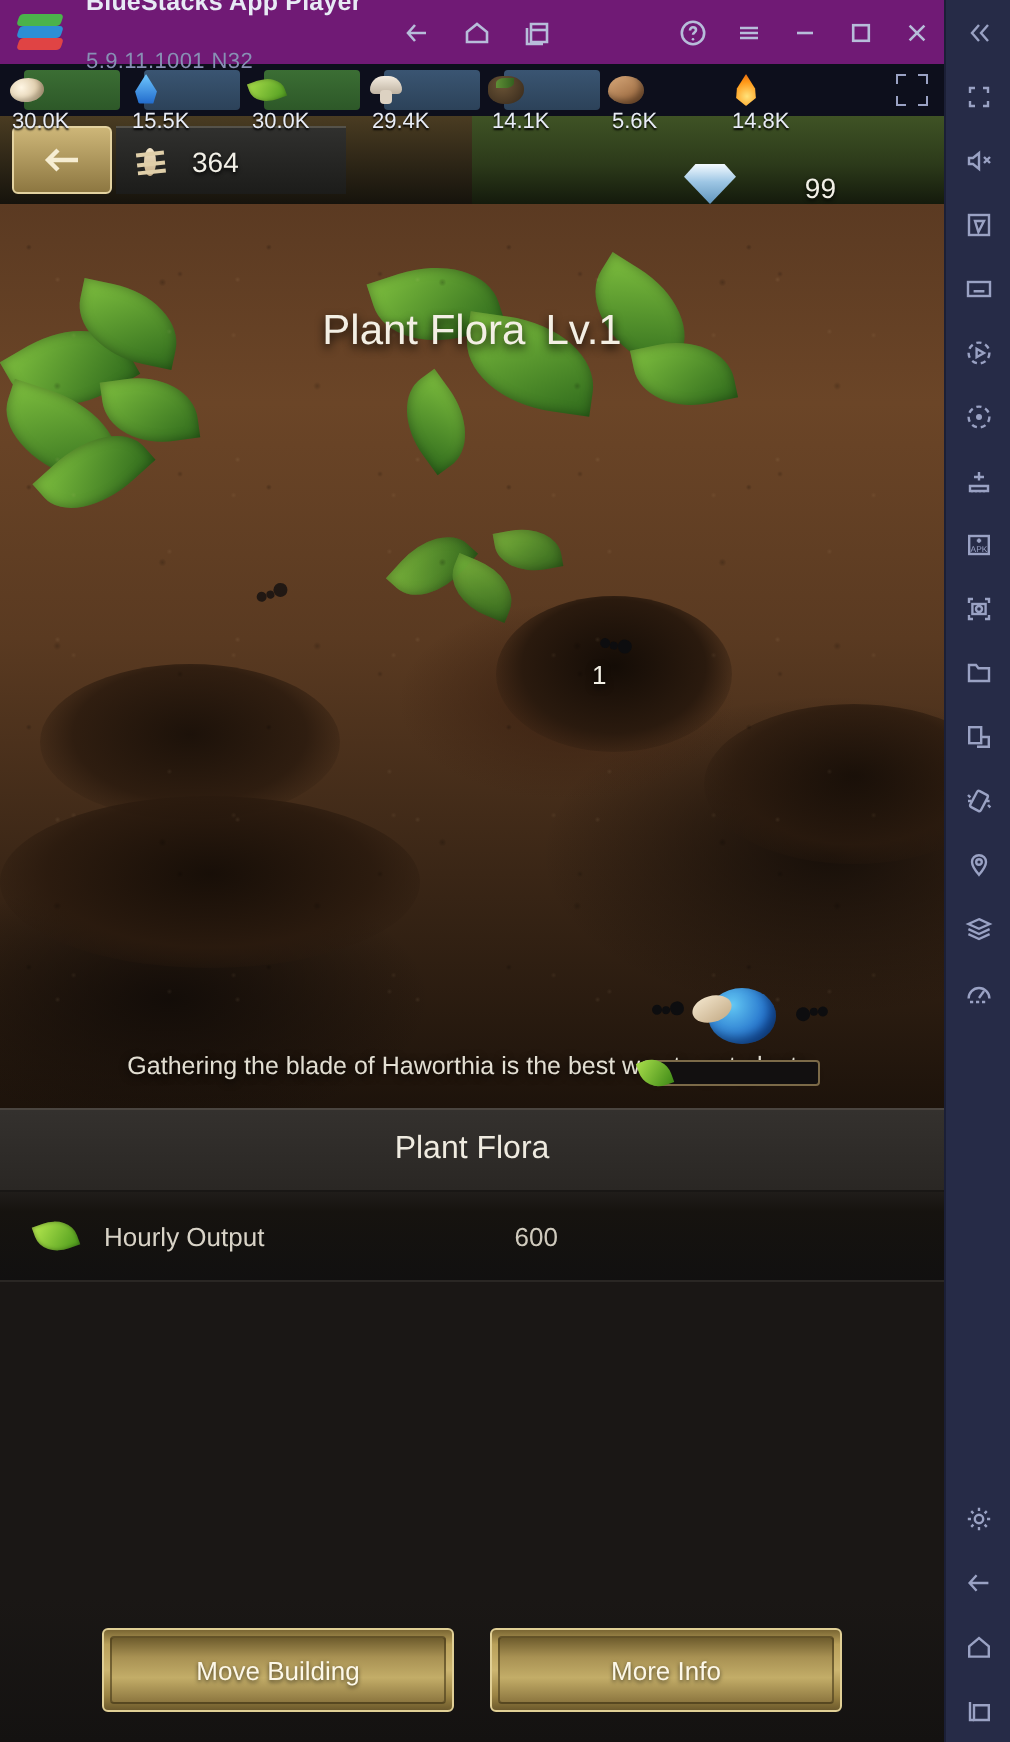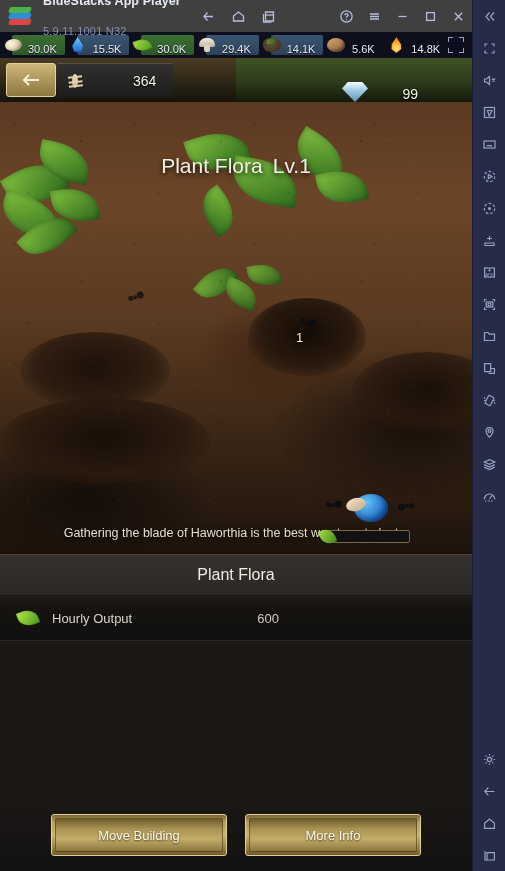--- a/index.html
+++ b/index.html
@@ -8,21 +8,21 @@
     background: #21263f;
     font-family: "Liberation Sans", sans-serif;
     overflow: hidden;
   }
   #app { position: relative; width: 505px; height: 871px; display: flex; }
   .stage { position: relative; width: 472px; height: 871px; background: #1a1715; overflow: hidden; }
 
   
   .titlebar {
     position: relative; height: 32px; width: 472px;
-    background: #404040; display: flex; align-items: center;
+    background: #701a75; display: flex; align-items: center;
     z-index: 40;
   }
   .bs-logo { width: 22px; height: 22px; margin-left: 9px; position: relative; flex: none; }
   .bs-logo i { position: absolute; left: 0; display: block; width: 22px; height: 6px;
                border-radius: 2px; transform: skewX(-18deg); }
   .bs-logo i:nth-child(1) { top: 2px;  background: #4bb34b; }
   .bs-logo i:nth-child(2) { top: 8px;  background: #2d8fd5; }
   .bs-logo i:nth-child(3) { top: 14px; background: #e04444; }
   .bs-titletext { margin-left: 12px; line-height: 1.05; }
   .bs-titletext .t1 { font-size: 12.5px; font-weight: bold; color: #e7eaf5; letter-spacing: .1px; }
@@ -32,22 +32,22 @@
   .tbtn { width: 28px; height: 30px; display: flex; align-items: center; justify-content: center;
           cursor: pointer; }
   .tbtn svg { stroke: #b7bdda; fill: none; stroke-width: 1.3; }
 
   
   .resbar {
     position: relative; height: 26px; width: 472px; background: #0d0f1c;
     display: flex; align-items: center; z-index: 35;
   }
   .res {
-    display: flex; align-items: flex-end; height: 20px; position: relative;
-    margin-left: 2px; padding-right: 8px; min-width: 58px;
+    display: flex; align-items: flex-start; height: 20px; position: relative;
+    margin-left: 2px; padding-right: 8px; min-width: 58px; flex-direction: column;
   }
   .res .ico { width: 22px; height: 20px; position: relative; flex: none; z-index: 2;
               display:flex; align-items:center; justify-content:center; }
   .res .val { font-size: 11px; color: #e8ecf6; margin-left: 4px; z-index: 2;
               text-shadow: 0 1px 1px #000; flex:1; text-align:center; }
   .res .bg { position: absolute; left: 10px; right: 0; top: 0; bottom: 0; border-radius: 2px; }
   .res.g .bg { background: linear-gradient(180deg,#3b6e34,#2d5828); }
   .res.b .bg { background: linear-gradient(180deg,#3a5572,#2c4259); }
   .res.n .bg { background: transparent; }
   .fullscreen-btn { margin-left: auto; margin-right: 8px; width: 16px; height: 16px; position: relative; cursor:pointer;}
@@ -94,21 +94,21 @@
     position: relative; z-index:3; width: 50px; height: 34px; margin: 5px 0 0 6px;
     background: linear-gradient(180deg,#cdb678,#8d7741);
     border: 1px solid #e3d2a0; border-radius: 3px;
     display:flex; align-items:center; justify-content:center; cursor:pointer;
   }
   .hud-back svg { stroke:#f6edd2; fill:none; stroke-width:2.2; }
   .hud-pill {
     position:relative; z-index:3; margin: 5px 0 0 2px; height: 34px;
     background: linear-gradient(180deg,#30302e,#1c1c1a);
     border-top:1px solid #55524a; display:flex; align-items:center;
-    padding: 0 14px 0 8px; min-width: 115px; cursor:pointer;gap:37px;
+    padding: 0 14px 0 8px; min-width: 115px; cursor:pointer;
   }
   .hud-pill .lbl { font-size: 14px; color:#f2f0e7; margin-left: 12px; text-shadow:0 1px 2px #000;}
   .i-ant { width:18px;height:18px; position:relative; }
   .i-ant::before{content:"";position:absolute;left:6px;top:2px;width:6px;height:14px;border-radius:50%;
     background:linear-gradient(180deg,#f2e4c7,#c8b18a);}
   .i-ant::after{content:"";position:absolute;left:2px;top:4px;width:14px;height:2px;
     background:#e0cfa9; box-shadow:0 5px 0 #e0cfa9, 0 9px 0 #e0cfa9; transform:rotate(-6deg);}
   .hud-center {
     position:absolute; z-index:6; left:50%; transform:translateX(-50%); top:0;
     width: 210px; height: 44px;

